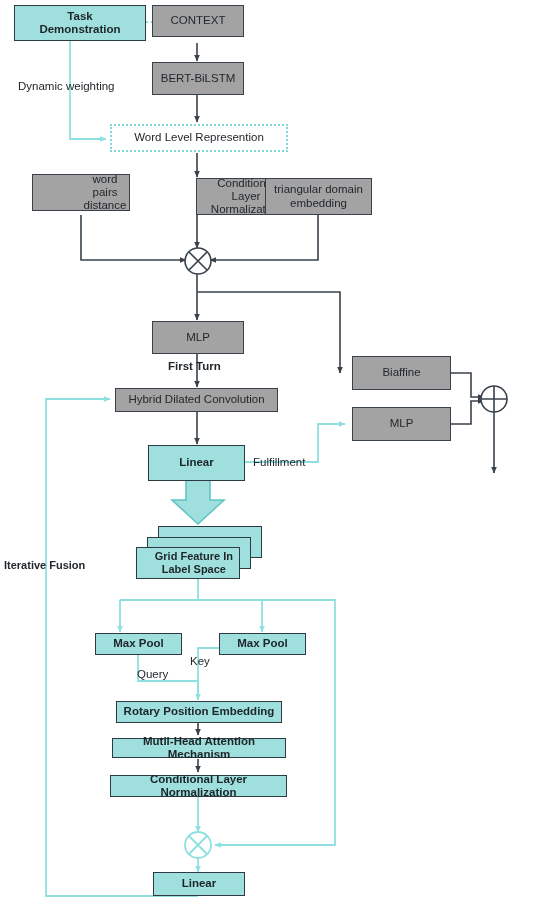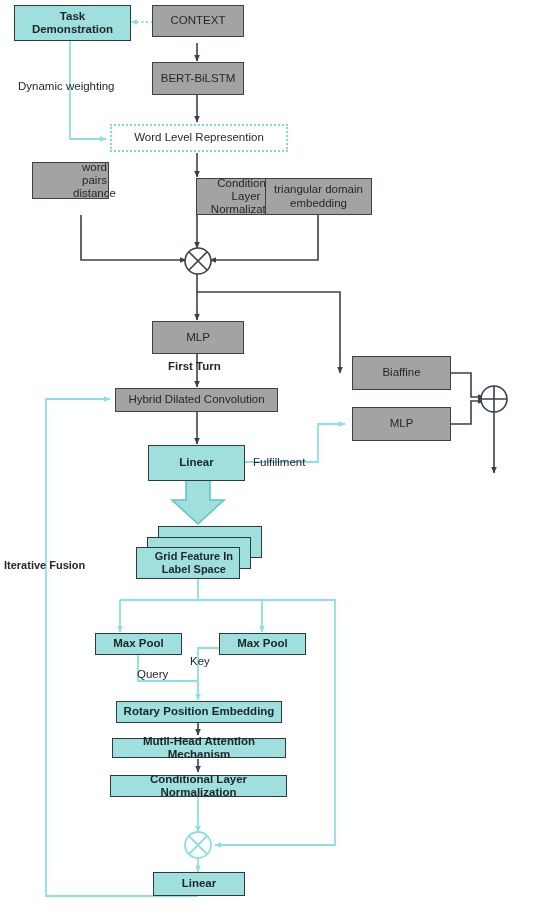--- a/index.html
+++ b/index.html
@@ -103,40 +103,40 @@
       <path d="M189,252 L207,270 M207,252 L189,270"></path>
       <circle cx="494" cy="399" r="13"></circle>
       <path d="M481,399 L507,399 M494,386 L494,412"></path>
     </g>
     <g fill="#ffffff" stroke="#8ee0e0" stroke-width="1.8">
       <circle cx="198" cy="845" r="13"></circle>
       <path d="M189,836 L207,854 M207,836 L189,854"></path>
     </g>
   </svg>
 
-  <div class="node t" style="left:14px;top:5px;width:117px;height:36px;">
+  <div class="node t" style="left:14px;top:5px;width:132px;height:36px;">
     <span>
         <span>Task</span>
         <span>Demonstration</span>
       </span>
   </div>
 
   <div class="node w" style="left:152px;top:5px;width:92px;height:32px;">
     <span>CONTEXT</span>
   </div>
 
   <div class="node w" style="left:152px;top:62px;width:92px;height:33px;">
     <span>BERT-BiLSTM</span>
   </div>
 
   <div class="node d" style="left:110px;top:124px;width:178px;height:28px;text-align:center;">
     <span>Word Level Represention</span>
   </div>
 
-  <div class="node w" style="left:32px;top:162px;width:77px;height:37px;padding-left:48px;">
+  <div class="node w" style="left:32px;top:174px;width:98px;height:37px;padding-left:48px;">
     <span>
         <span>word pairs</span>
         <span>distance</span>
       </span>
   </div>
 
   <div class="node w" style="left:164px;top:178px;width:100px;height:37px;margin-left:32px;">
     <span>
         <span>Conditional Layer</span>
         <span>Normalization</span>

